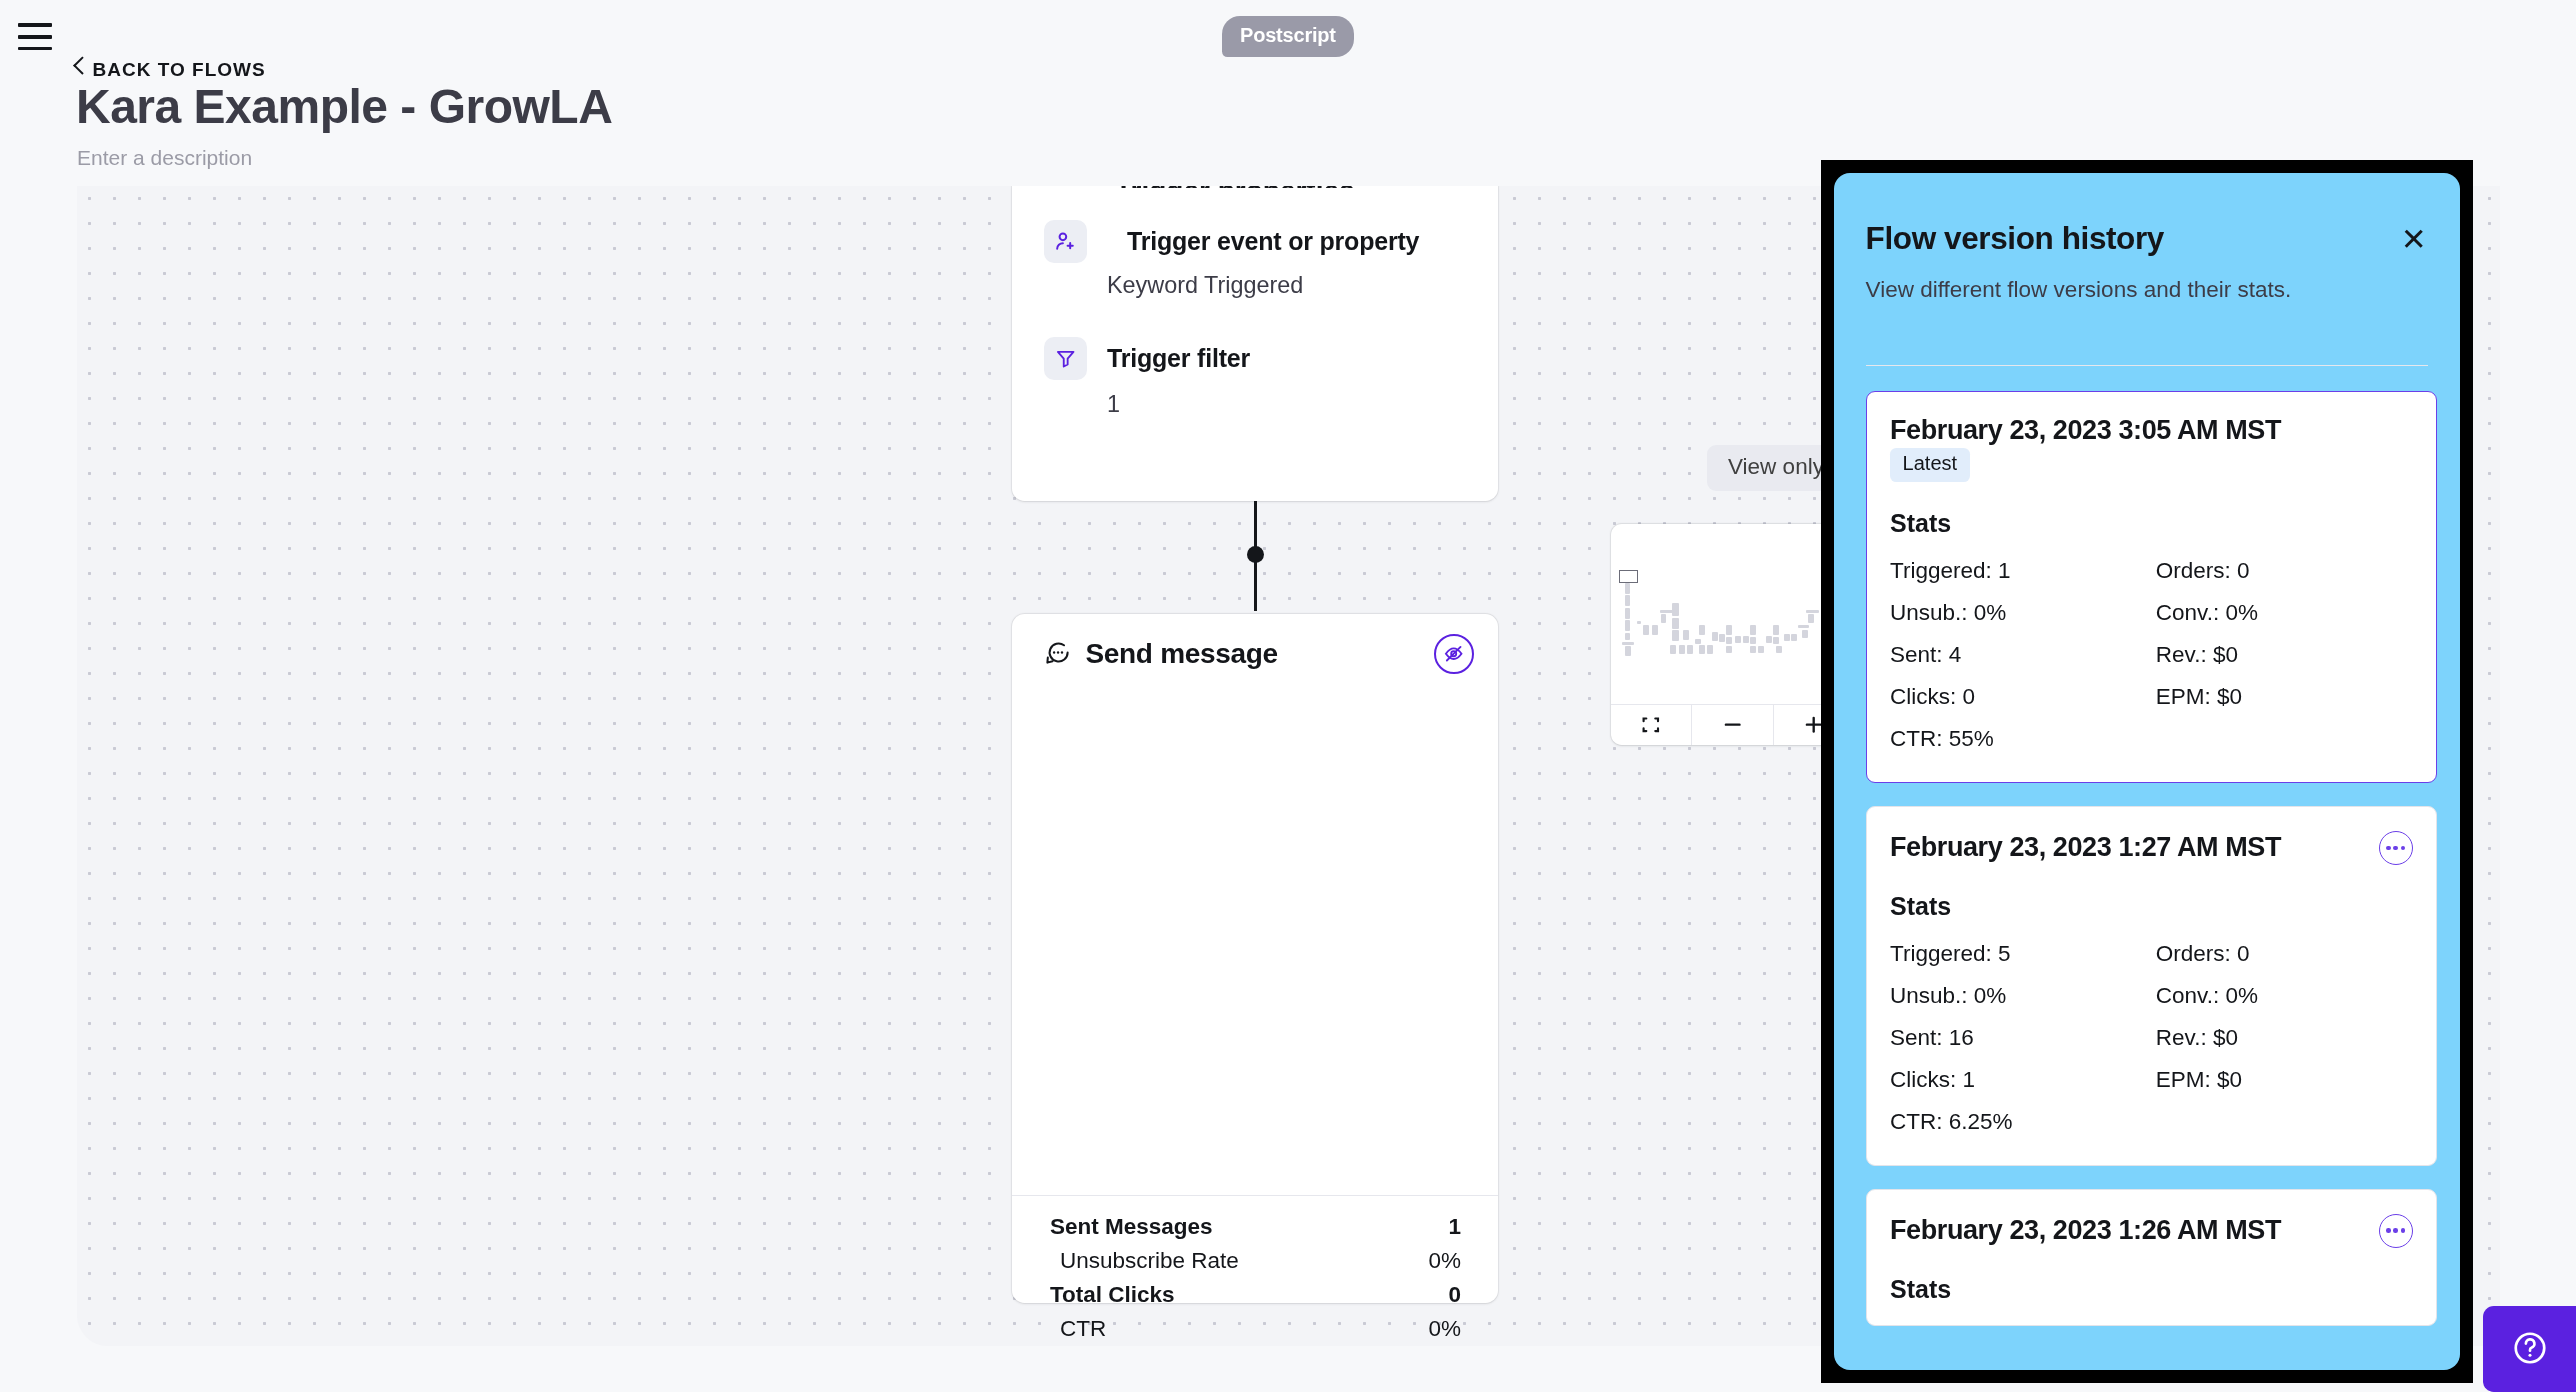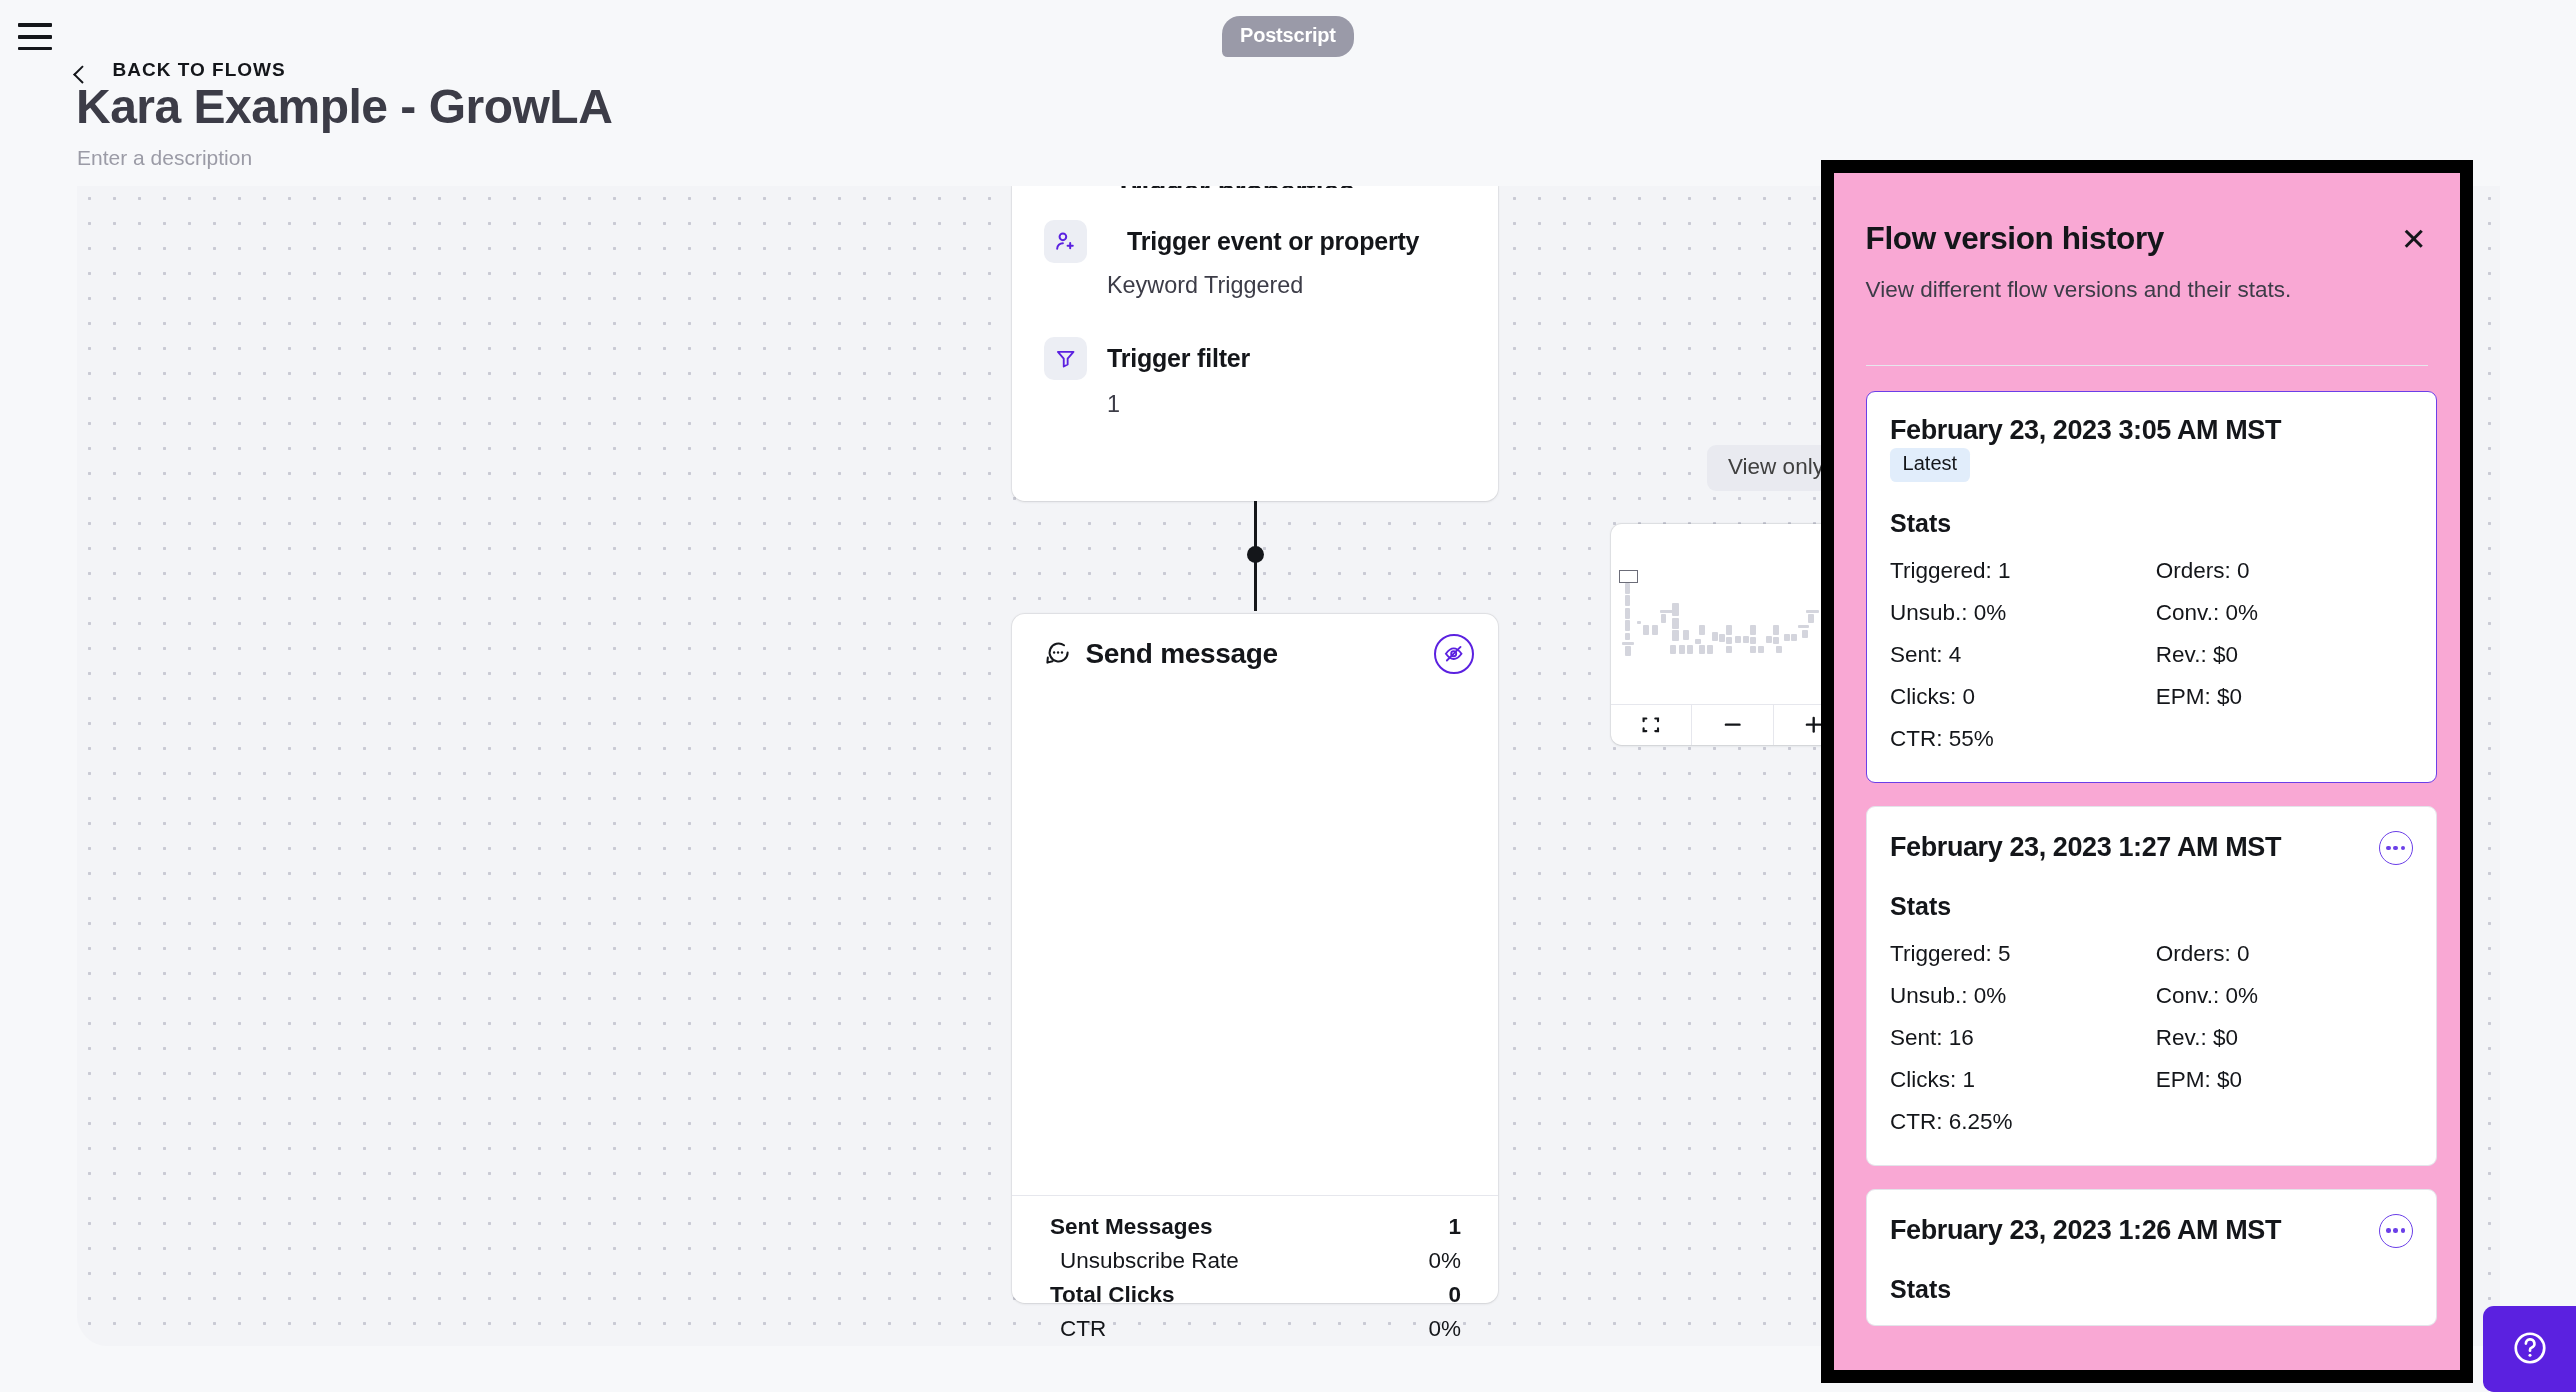--- a/index.html
+++ b/index.html
@@ -27,21 +27,21 @@
     position: absolute; left: 1222px; top: 16px;
     background: #9a9aa8; color: #ffffff;
     font-size: 20px; font-weight: 700;
     padding: 8px 18px 10px 18px;
     border-radius: 18px 18px 18px 5.4px;
     letter-spacing: -0.2px;
   }
 
   .back-link {
     position: absolute; left: 76px; top: 59px;
-    display: flex; align-items: flex-end; gap: 24px;
+    display: flex; align-items: flex-start; gap: 4px;
     color: #14161a; font-size: 19px; font-weight: 700;
     letter-spacing: 1px;
     cursor: pointer;
   }
   .back-chevron {
     width: 12.6px; height: 12.6px;
     border-left: 2.7px solid #14161a;
     border-bottom: 2.7px solid #14161a;
     transform: rotate(45deg);
     margin-bottom: 0.9px;
@@ -160,22 +160,22 @@
   .mm-btn + .mm-btn { border-left: 0.9px solid #e6e7ed; }
 
   
   .vh-frame {
     position: absolute; left: 1821px; top: 160px;
     width: 652px; height: 1223px;
     background: #000000; padding: 12.6px;
   }
   .vh-panel {
     width: 100%; height: 100%;
-    background: #f9a8d4;
-    overflow: hidden; position: relative;
+    background: #7dd3fc;
+    overflow: hidden; position: relative; border-radius: 16px;
   }
   .vh-header { position: absolute; left: 32px; right: 23.4px; top: 47px; }
   .vh-title { font-size: 31.5px; font-weight: 700; color: #14161a; letter-spacing: -0.4px; }
   .vh-sub { margin-top: 20px; font-size: 22.5px; color: #3c3c47; }
   .vh-close {
     position: absolute; right: 7.2px; top: 3.6px;
     width: 32px; height: 32px; cursor: pointer;
     display: flex; align-items: center; justify-content: center;
     font-size: 31px; color: #14161a; line-height: 1; font-weight: 300;
   }

